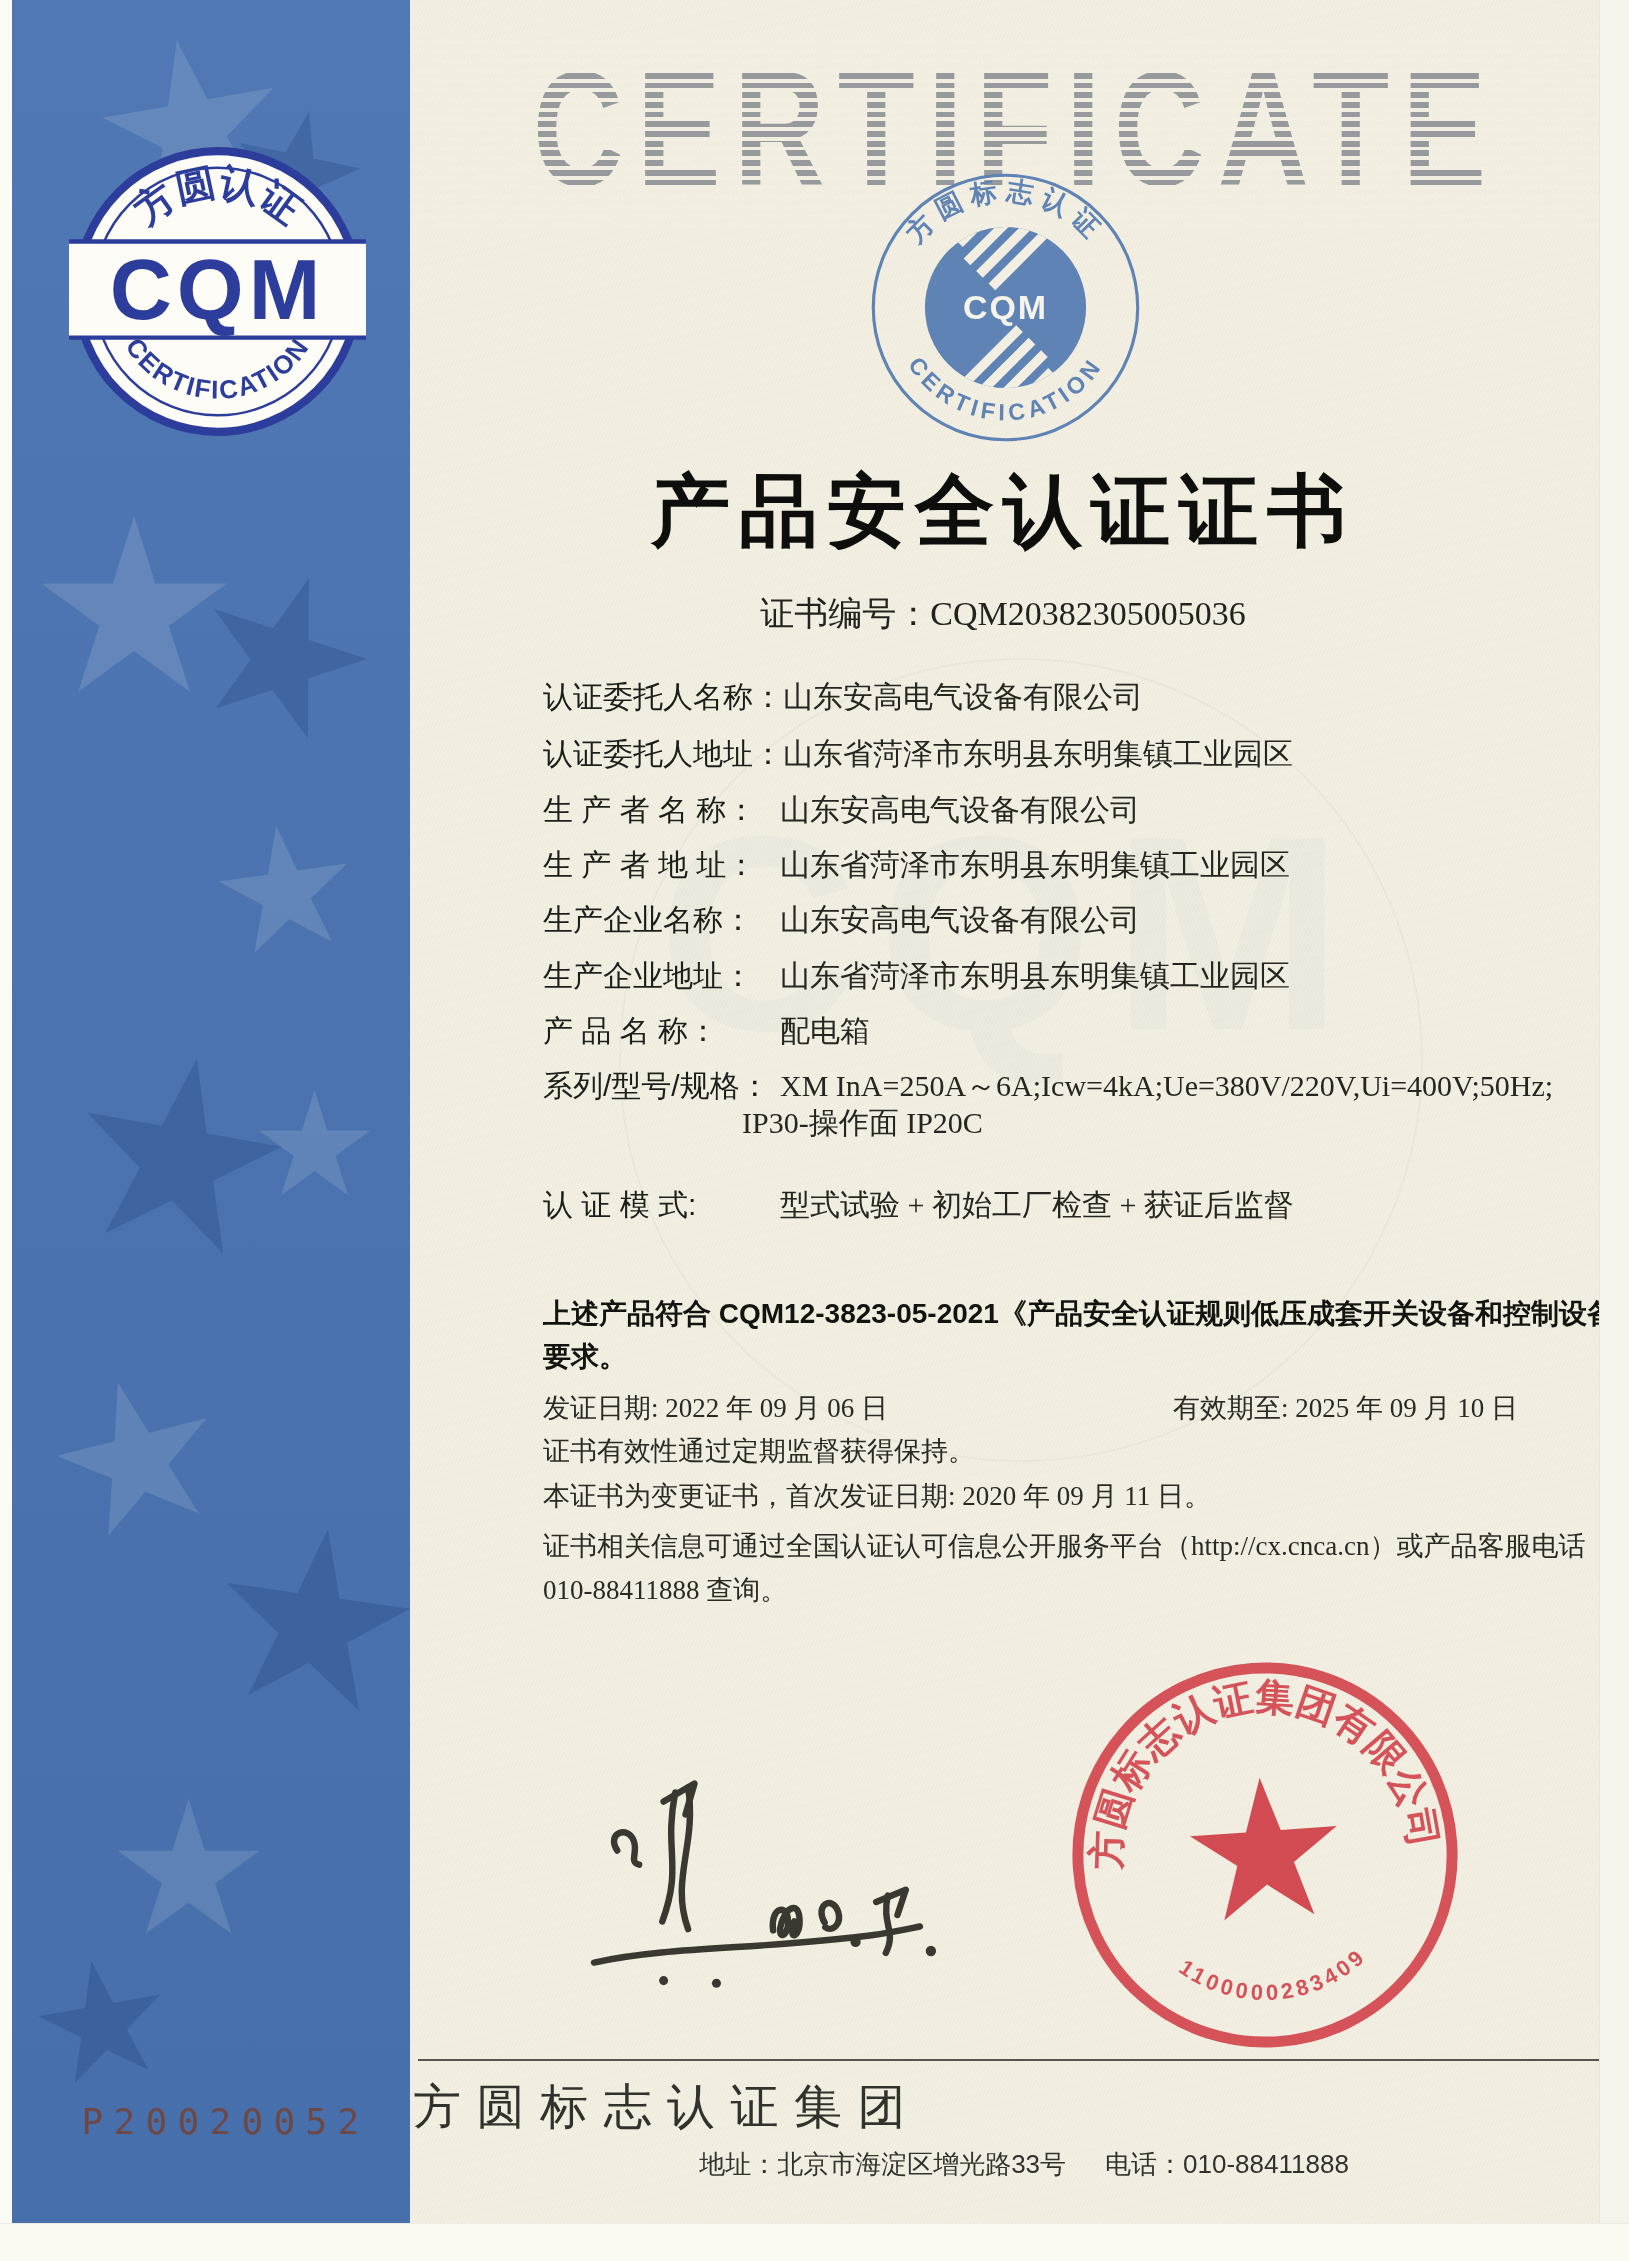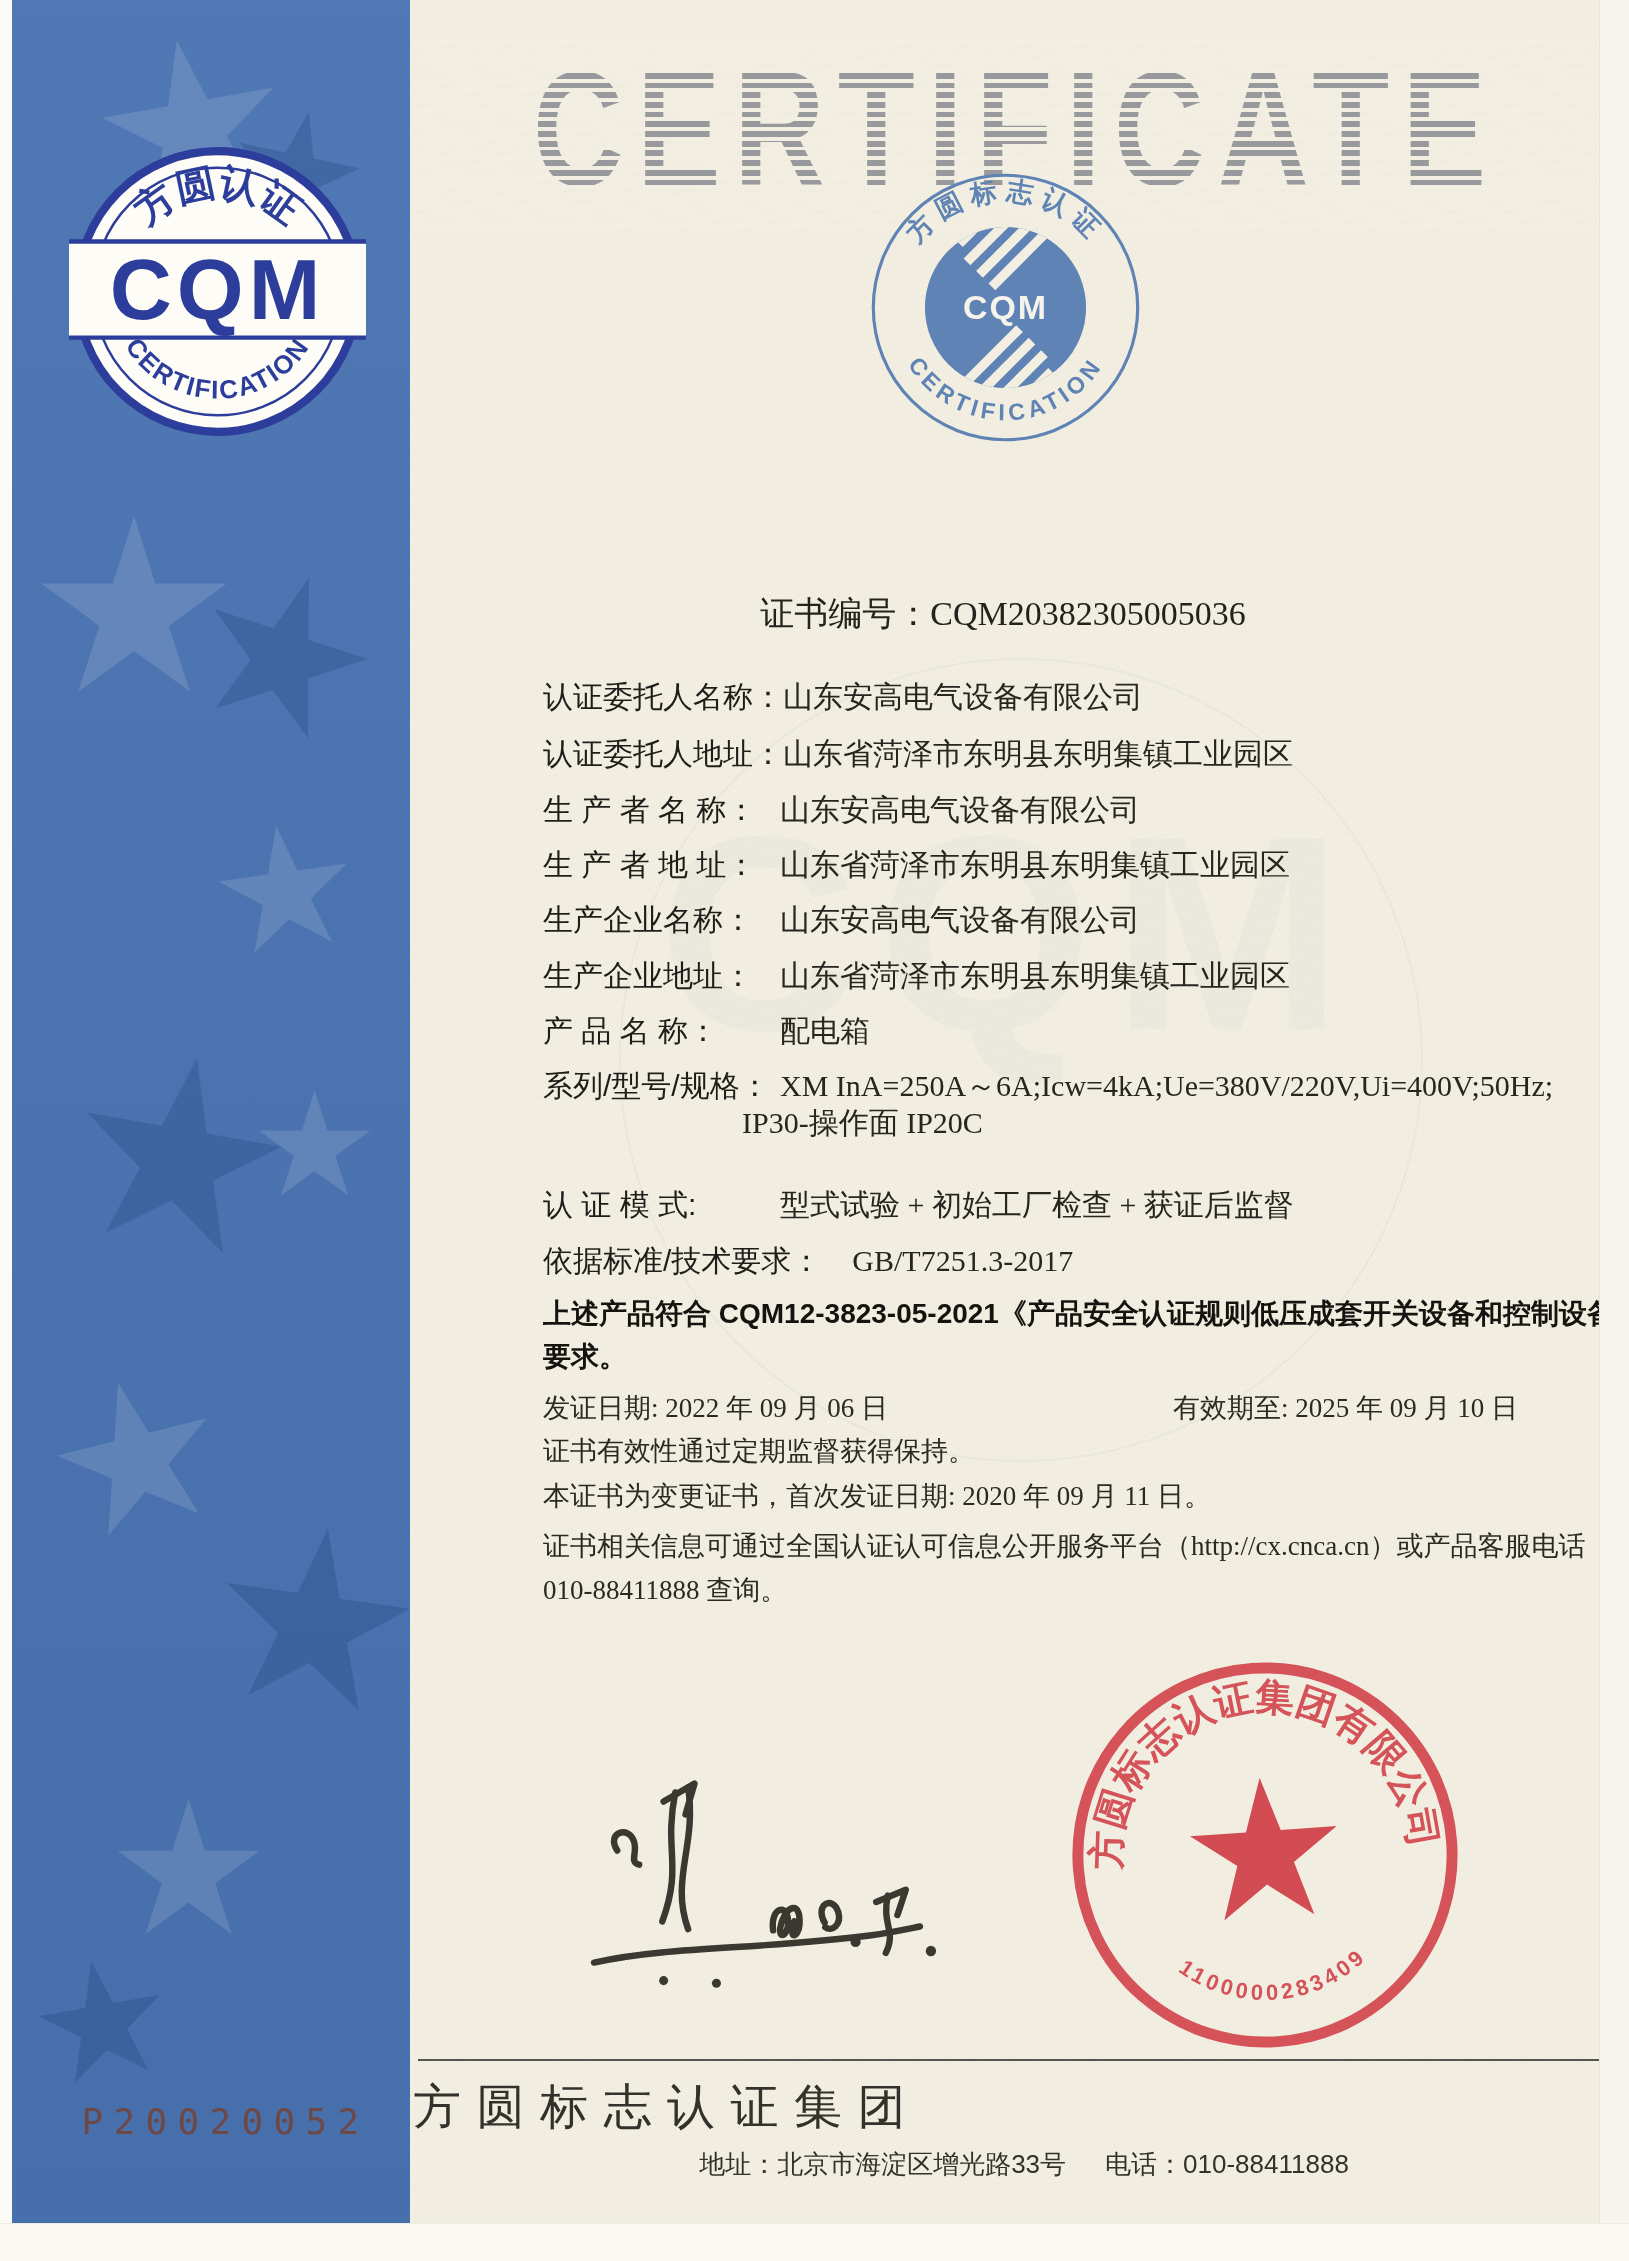--- a/index.html
+++ b/index.html
@@ -136,36 +136,36 @@
       <rect x="22" y="280" width="190" height="15" fill="#f2efe2"></rect>
       <rect x="22" y="308" width="190" height="15" fill="#f2efe2"></rect>
       <rect x="10" y="336" width="190" height="14" fill="#f2efe2"></rect>
     </g>
     <text x="220" y="238" font-size="54" font-weight="900" letter-spacing="3" fill="#f5f3ea" text-anchor="middle">CQM</text>
     <text font-size="37" font-weight="700" letter-spacing="7" fill="#5e83b4" text-anchor="middle">
       <textPath href="#cb-arc-bot" startOffset="50%">CERTIFICATION</textPath>
     </text>
   </svg>
 
+  <div class="doc-title">产品安全认证证书</div>
   <div class="cert-no">
     <span>证书编号：</span><span>CQM20382305005036</span>
   </div>
 
   <div class="line" style="top:678px"><span class="lbl">认证委托人名称：</span><span class="val">山东安高电气设备有限公司</span></div>
   <div class="line" style="top:735px"><span class="lbl">认证委托人地址：</span><span class="val">山东省菏泽市东明县东明集镇工业园区</span></div>
   <div class="line" style="top:791px"><span class="lbl">生 产 者 名 称：</span><span class="val">山东安高电气设备有限公司</span></div>
   <div class="line" style="top:846px"><span class="lbl">生 产 者 地 址：</span><span class="val">山东省菏泽市东明县东明集镇工业园区</span></div>
   <div class="line" style="top:901px"><span class="lbl">生产企业名称：</span><span class="val">山东安高电气设备有限公司</span></div>
   <div class="line" style="top:957px"><span class="lbl">生产企业地址：</span><span class="val">山东省菏泽市东明县东明集镇工业园区</span></div>
   <div class="line" style="top:1012px"><span class="lbl">产 品 名 称：</span><span class="val">配电箱</span></div>
   <div class="line" style="top:1067px"><span class="lbl">系列/型号/规格：</span><span class="val">XM InA=250A～6A;Icw=4kA;Ue=380V/220V,Ui=400V;50Hz;</span></div>
   <div class="line cont" style="top:1104px"><span class="val">IP30-操作面 IP20C</span></div>
 
   <div class="line" style="top:1186px"><span class="lbl">认 证 模 式:</span><span class="val">型式试验 + 初始工厂检查 + 获证后监督</span></div>
-  <div class="line" style="top:1242px"><span class="lbl auto">依据标准/技术要求：</span><span class="val" style="margin-left:31px">GB/T7251.3-2017</span></div>
   <div class="stmt" style="top:1296px">上述产品符合 CQM12-3823-05-2021《产品安全认证规则低压成套开关设备和控制设备》的</div>
   <div class="stmt" style="top:1339px">要求。</div>
 
   <div class="note" style="top:1391px"><span>发证日期: </span><span>2022 年 09 月 06 日</span></div>
   <div class="note right" style="top:1391px"><span>有效期至: </span><span>2025 年 09 月 10 日</span></div>
   <div class="note" style="top:1434px">证书有效性通过定期监督获得保持。</div>
   <div class="note" style="top:1479px">本证书为变更证书，首次发证日期: 2020 年 09 月 11 日。</div>
   <div class="note" style="top:1529px">证书相关信息可通过全国认证认可信息公开服务平台（http://cx.cnca.cn）或产品客服电话</div>
   <div class="note" style="top:1573px">010-88411888 查询。</div>
 

